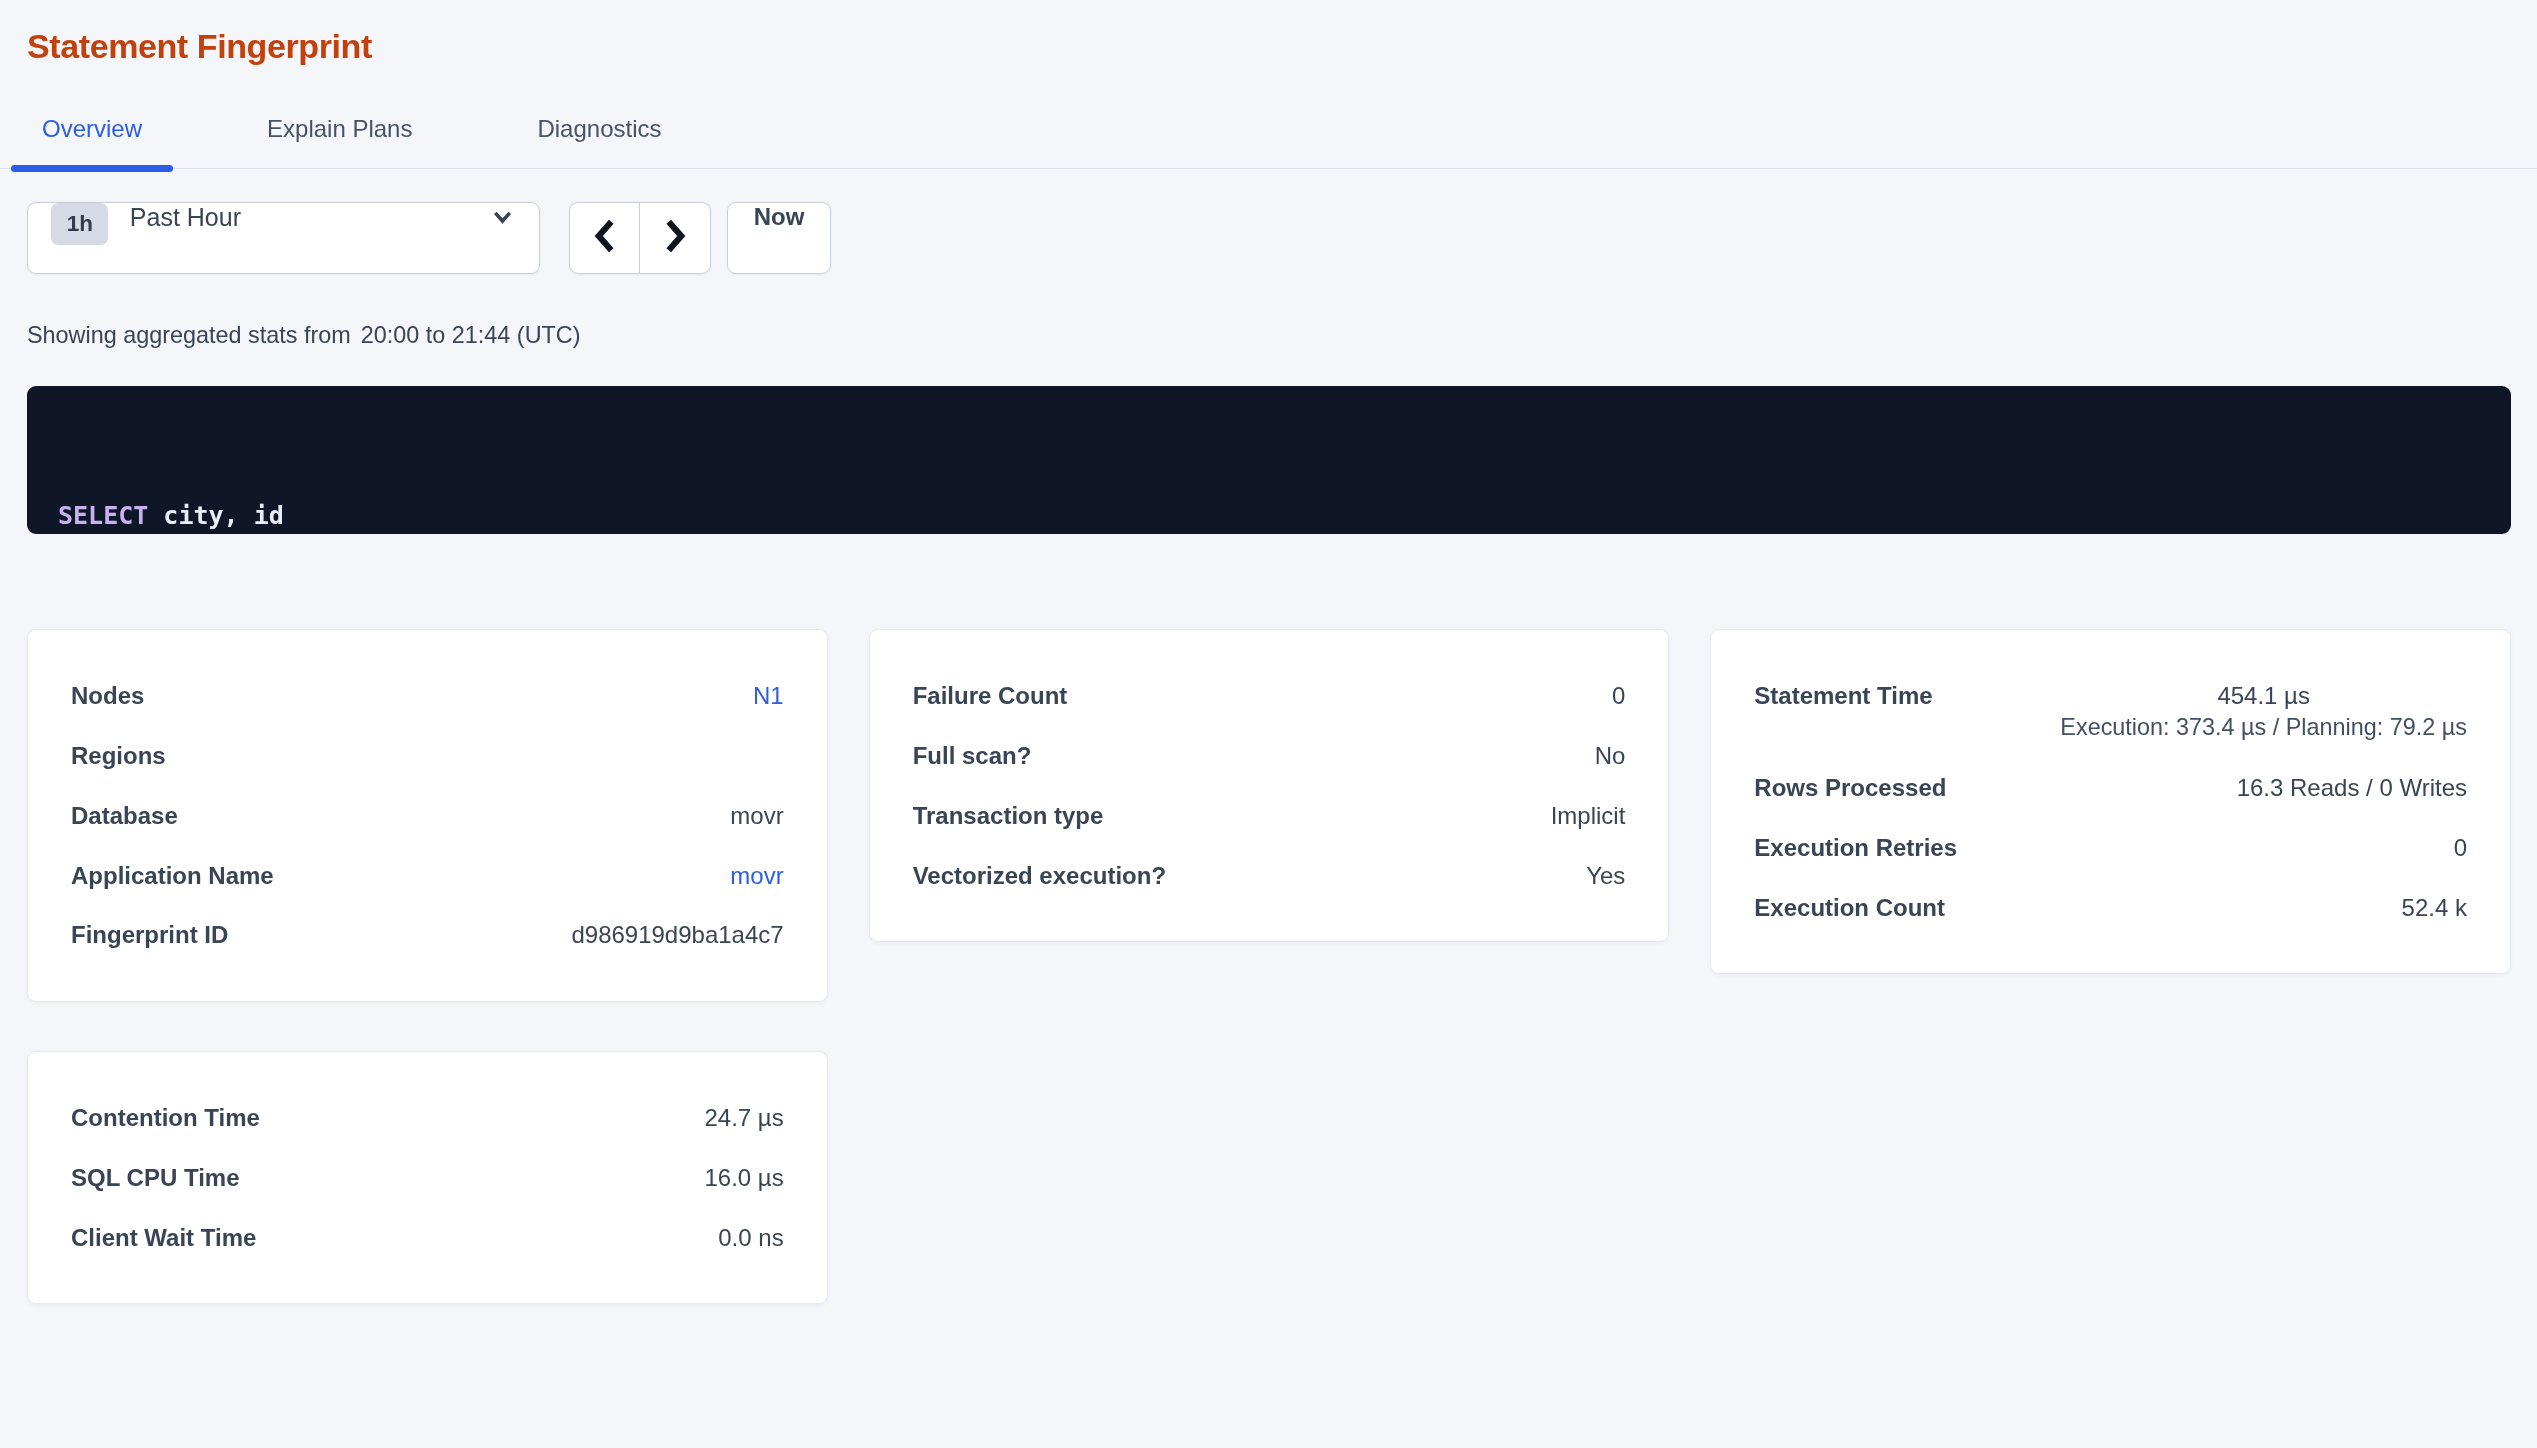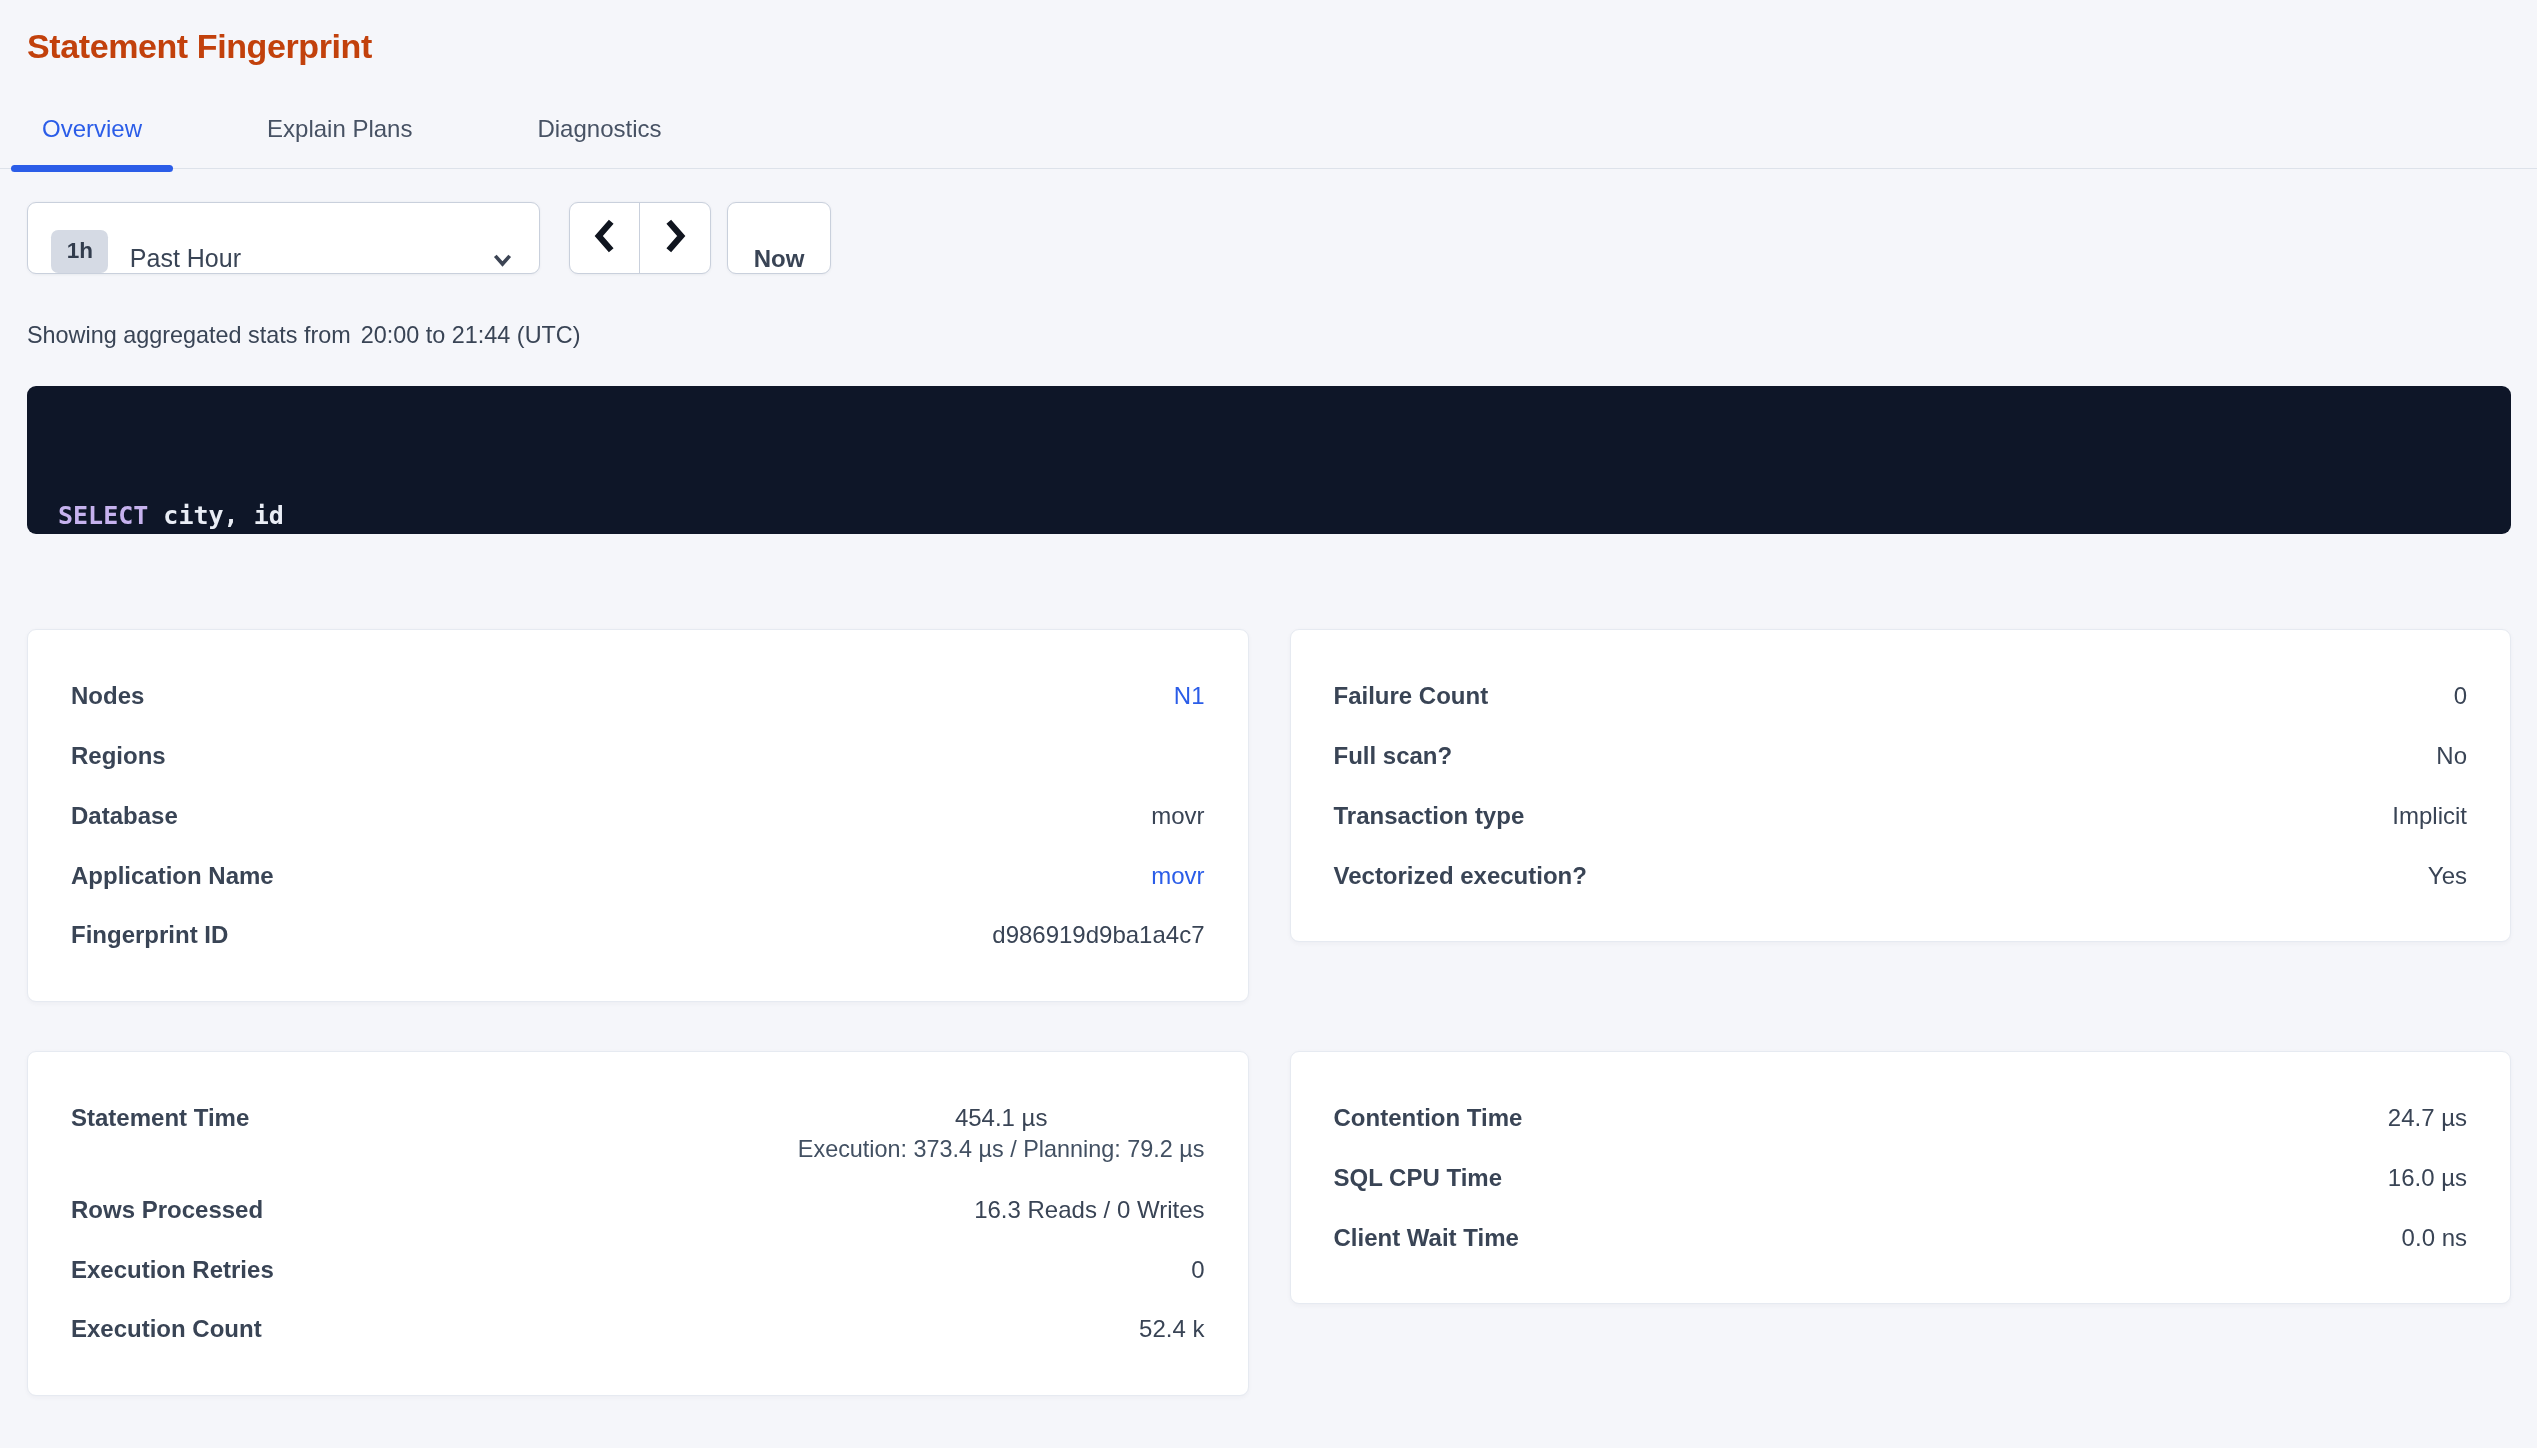--- a/index.html
+++ b/index.html
@@ -33,21 +33,21 @@
   .tab.active { color: #2b5de8; }
   .tab .underline {
     position: absolute; left: 0; right: 0; bottom: -4.5px;
     height: 7.2px; border-radius: 3.6px; background: #2b5de8;
   }
 
   
   .controls { margin-top: 33px; display: flex; align-items: stretch; height: 72px; }
   .ctl {
     background: #ffffff; border: 1.8px solid #c9d0dc; border-radius: 9px;
-    display: flex; align-items: flex-end;
+    display: flex; align-items: flex-start;
     box-shadow: 0 0.9px 2.7px rgba(40,50,70,0.06);
   }
   .range-select { width: 513px; padding: 0 23.4px; cursor: pointer; }
   .interval-badge {
     background: #d5dae4; color: #323c4d; border-radius: 7.2px;
     font-size: 22.5px; font-weight: 700; line-height: 1;
     padding: 10px 15.3px;
   }
   .range-label { margin-left: 21.6px; font-size: 25px; color: #394455; }
   .range-select .chev { margin-left: auto; display: flex; }
@@ -72,21 +72,21 @@
     background: #0e1628; padding: 32px 31px;
     font-family: "DejaVu Sans Mono", monospace;
     font-size: 25px; font-weight: 700; line-height: 39px;
     color: #e9edf5; white-space: pre; overflow: hidden;
   }
   .sql-box .kw { color: #c6b2ee; }
 
   
   .cards {
     margin-top: 95px;
-    display: grid; grid-template-columns: 1fr 1fr;
+    display: grid; grid-template-columns: 1fr 1fr 1fr;
     column-gap: 41px; row-gap: 49px;
     align-items: start;
   }
   .card {
     background: #ffffff; border: 0.9px solid #e6eaf1; border-radius: 9px;
     padding: 36px 43px;
     box-shadow: 0 1.8px 4.5px rgba(50,60,80,0.04);
   }
   .row {
     display: flex; justify-content: space-between; align-items: baseline;

